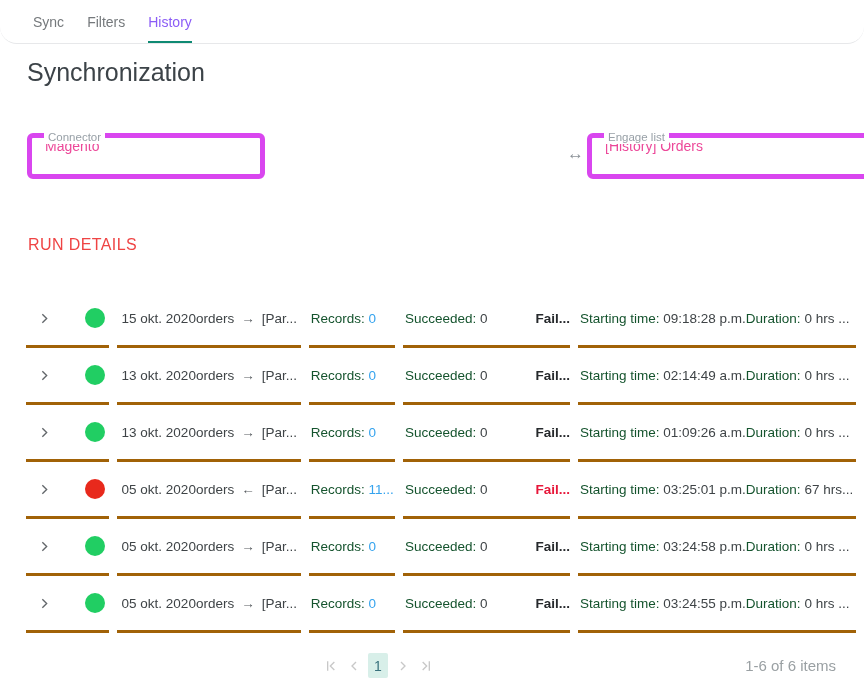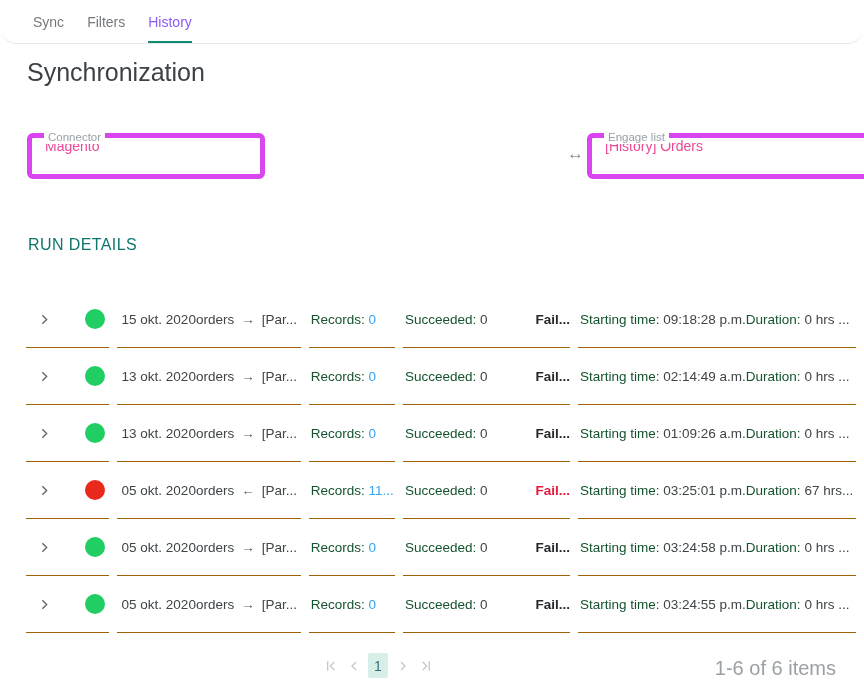--- a/index.html
+++ b/index.html
@@ -11,35 +11,35 @@
   }
 
   
   .tabbar { height:44px; display:flex; align-items:stretch; border-bottom:1px solid #e7e8ea; padding-left:33px;border-radius:17px; }
   .tab { display:flex; align-items:center; margin-right:23px; font-size:14px; color:#75797c; cursor:pointer; position:relative; }
   .tab.active { color:#8b5cf6; font-weight:400; }
   .tab.active::after { content:""; position:absolute; left:0; right:0; bottom:0; height:2px; background:#0f8a73; }
 
   
   .page-title { margin:14px 0 0 27px; font-size:25px; color:#3c4348; font-weight:400; }
-  .section-title { margin:56px 0 0 28px; font-size:16px; color:#0f766e; font-weight:400; letter-spacing:.4px; }
+  .section-title { margin:56px 0 0 28px; font-size:16px; color:#ef4444; font-weight:400; letter-spacing:.4px; }
 
   
   .fields { position:relative; height:47px; margin-top:46px; }
   .field { position:absolute; top:0; height:46px; border:5px solid #d946ef; border-radius:6px; background:#fff; }
   .field-label { position:absolute; top:-7px; left:12px; background:#fff; padding:0 4px; font-size:11.5px; color:#98a0a7; line-height:13px; white-space:nowrap; }
   .field-value { display:block; width:100%; height:100%; border:none; outline:none; background:transparent; padding:0 0 0 13px; font-family:inherit; font-size:14px; color:#ec4899; }
   .f-connector { left:27px; width:238px; }
   .f-source { left:320px; width:242px; }
   .f-engage { left:587px; width:284px; }
   .swap { position:absolute; left:565px; top:11px; width:21px; text-align:center; font-size:17px; color:#8c9298; }
 
   
   table.grid { margin:37px 0 0 18px; border-collapse:separate; border-spacing:8px 0; font-size:13.5px; color:#3f4447; }
-  .grid td { height:57px; vertical-align:middle; border-bottom:1px solid #a16207; white-space:nowrap; overflow:hidden; }
+  .grid td { height:57px; vertical-align:middle; border-bottom:3px solid #a16207; white-space:nowrap; overflow:hidden; }
   .grid .c-expand { width:89px; padding-left:11px; }
   .grid .c-run { width:191px; padding-left:5px; }
   .grid .c-records { width:88px; padding-left:2px; }
   .grid .c-succ { width:124px; padding-left:2px; }
   .grid .c-time { width:283px; padding-left:2px; }
   .cell-flex { display:flex; align-items:center; }
   .expand-btn { width:14px; height:14px; display:inline-flex; align-items:center; justify-content:center; cursor:pointer; background:none; border:none; padding:0; }
   .dot { width:20px; height:20px; border-radius:50%; margin-left:34px; }
   .dot.success { background:#21ce63; }
   .dot.error { background:#e8291c; }
@@ -49,21 +49,21 @@
   .failed { font-weight:700; color:#26292c;margin-left:48px; }
   .failed.is-error { color:#e7173a; }
 
   
   .pager { position:relative; height:40px; margin-top:14px; }
   .pager-nav { position:absolute; left:322px; top:6px; display:flex; align-items:center; gap:6px; }
   .pg-btn { width:17px; height:17px; display:inline-flex; align-items:center; justify-content:center; background:none; border:none; padding:0; cursor:default; }
   .pg-btn svg { display:block; }
   .pg-num { min-width:20px; height:25px; display:inline-flex; align-items:center; justify-content:center; border-radius:2px; font-size:14px; cursor:pointer; }
   .pg-num.selected { background:#d8efe9; color:#38707c; }
-  .pager-info { position:absolute; right:28px; top:10px; font-size:20px; color:#9aa0a3; }
+  .pager-info { position:absolute; right:28px; top:10px; font-size:15px; color:#9aa0a3; }
 </style>
 </head>
 <body>
 
 <div class="tabbar">
   <div class="tab">Sync</div>
   <div class="tab">Filters</div>
   <div class="tab active">History</div>
 </div>
 

